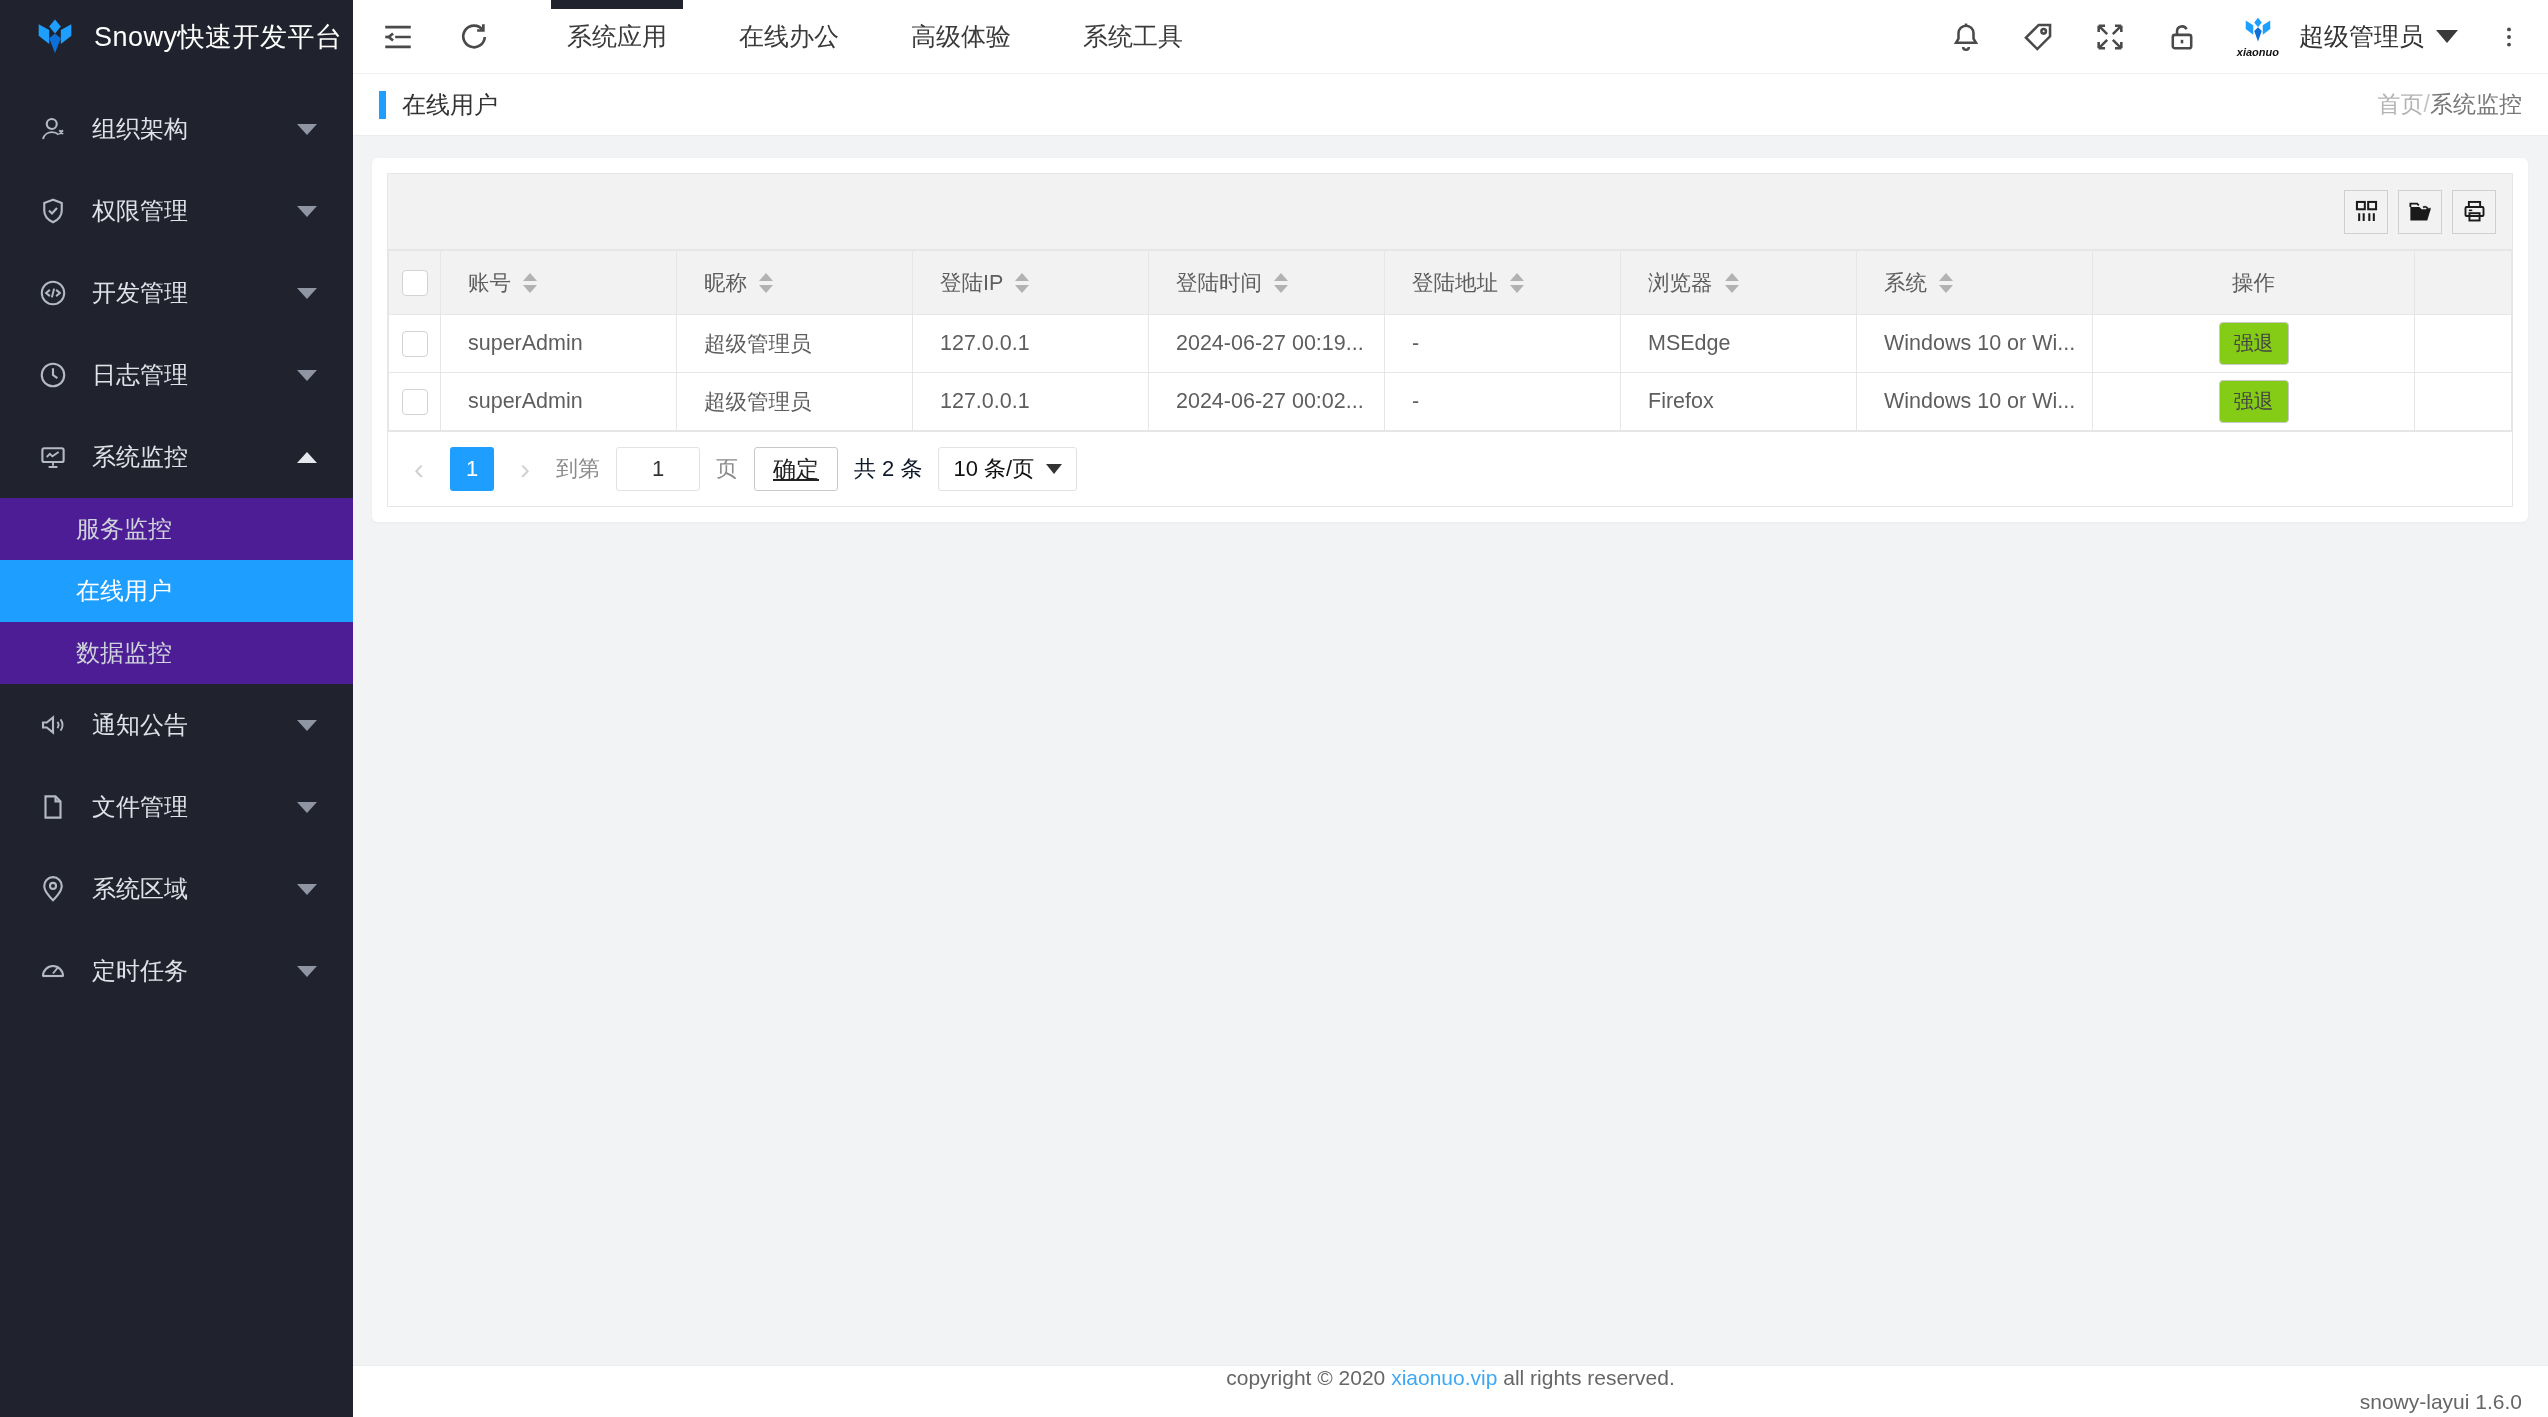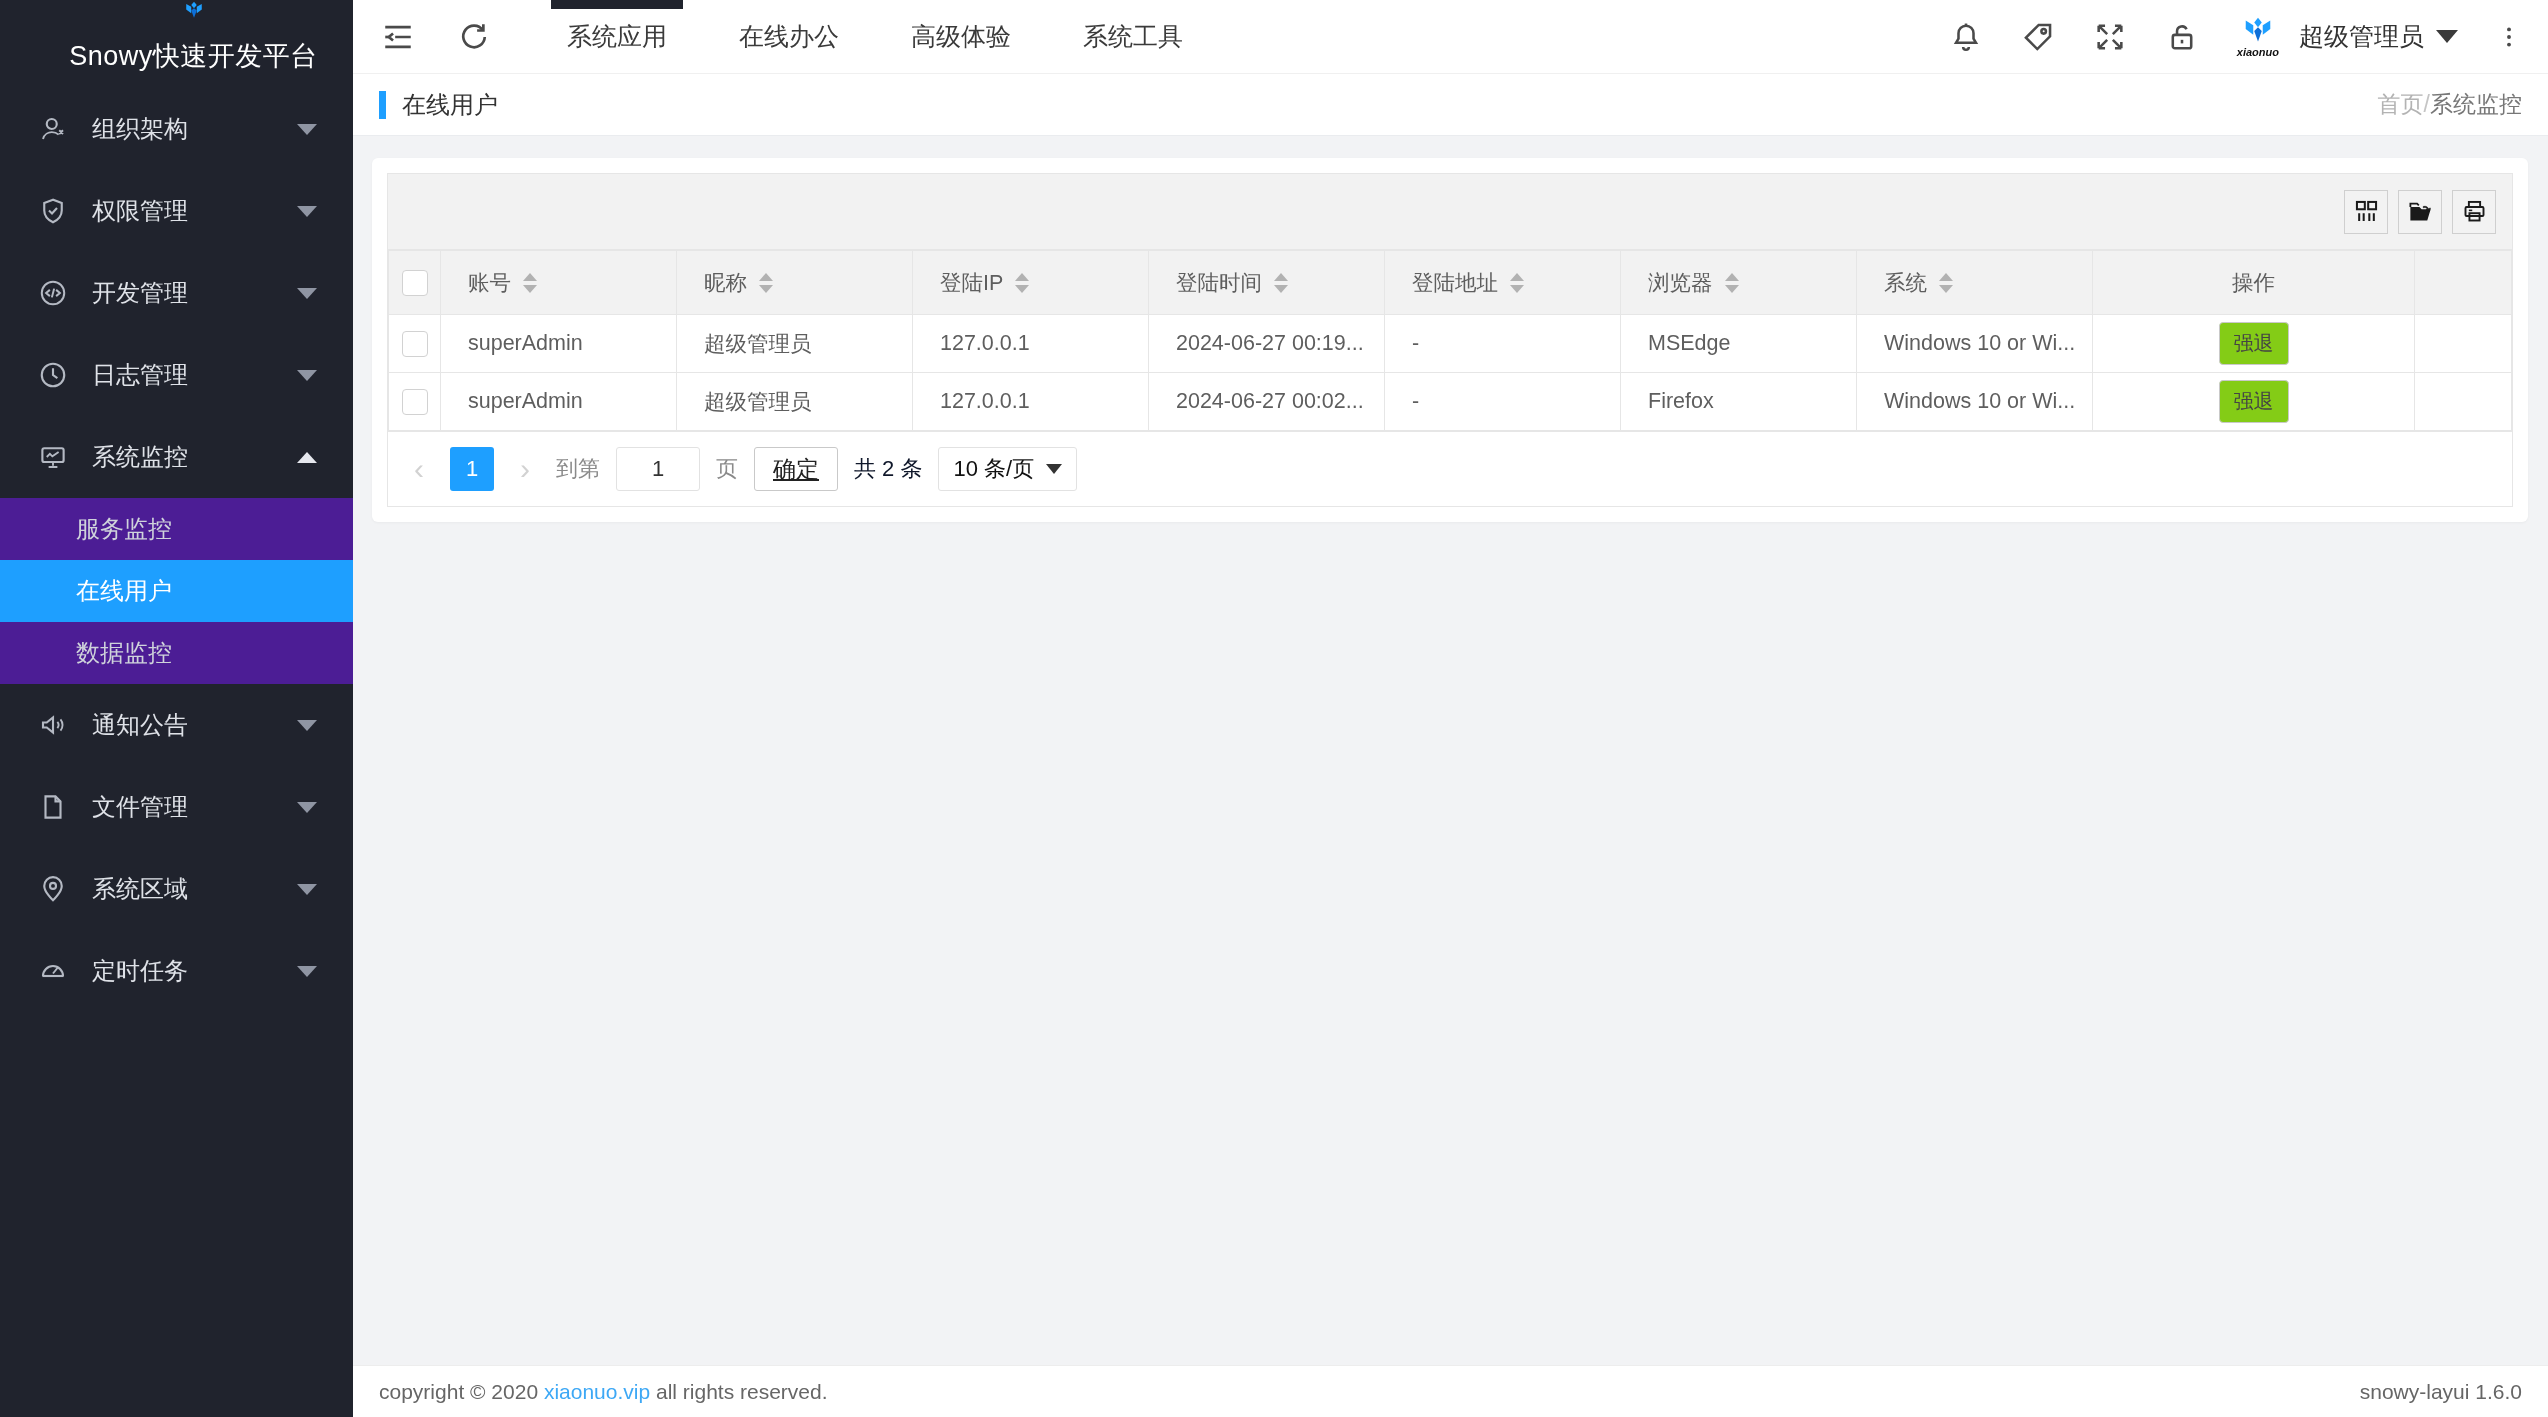--- a/index.html
+++ b/index.html
@@ -3,21 +3,21 @@
 <meta charset="utf-8">
 <style>
   * { margin:0; padding:0; box-sizing:border-box; }
   html,body { width:2548px; height:1417px; overflow:hidden; }
   body {
     font-family:"Liberation Sans","DejaVu Sans",sans-serif;
     display:flex; background:#f2f3f5; color:#333;
   }
   
   .sidebar { width:353px; min-width:353px; height:1417px; background:#20232d; display:flex; flex-direction:column; }
-  .logo-row { height:74px; display:flex; align-items:center; padding-left:34px; gap:18px;flex-direction:column; }
+  .logo-row { height:74px; display:flex; align-items:center; padding-left:34px; gap:18px; }
   .logo-mark { width:42px; height:42px; }
   .logo-title { color:#fff; font-size:27px; letter-spacing:.5px; }
   .side-nav { flex:1; padding-top:14px; }
   .side-item { height:82px; display:flex; align-items:center; padding:0 36px 0 38px; cursor:pointer; color:#dfe2e8; }
   .side-item .s-icon { width:30px; height:30px; margin-right:24px; color:#b4b9c3; flex:none; }
   .side-item .s-label { font-size:24px; flex:1; }
   .caret-dn { width:0; height:0; border-left:10px solid transparent; border-right:10px solid transparent; border-top:11px solid #8f95a3; }
   .caret-up { width:0; height:0; border-left:10px solid transparent; border-right:10px solid transparent; border-bottom:11px solid #e6e8ee; }
   .submenu { background:#4c1d95; }
   .sub-item { height:62px; display:flex; align-items:center; padding-left:76px; font-size:24px; color:#cfd3db; cursor:pointer; }
@@ -70,21 +70,21 @@
   .pager { border:1px solid #e6e6e6; border-top:none; padding:15px 16px; display:flex; align-items:center; gap:16px; font-size:22px; color:#666; }
   .pg-arrow { color:#d2d2d2; font-size:30px; line-height:1; cursor:pointer; width:30px; text-align:center; }
   .pg-cur { width:44px; height:44px; background:#1E9FFF; color:#fff; border-radius:3px; display:flex; align-items:center; justify-content:center; font-size:22px; cursor:default; }
   .pg-goto-label,.pg-page-label { color:#8a8a8a; }
   .pg-input { width:84px; height:44px; border:1px solid #e2e2e2; border-radius:3px; text-align:center; font-size:22px; color:#333; outline:none; font-family:inherit; }
   .pg-confirm { height:44px; padding:0 18px; border:1px solid #c9c9c9; border-radius:3px; background:#fff; font-size:23px; color:#222; cursor:pointer; font-family:inherit;text-decoration:underline; }
   .pg-total { color:#0f172a; }
   .pg-select { height:44px; border:1px solid #e2e2e2; border-radius:3px; background:#fff; display:flex; align-items:center; padding:0 14px; gap:12px; font-size:22px; color:#111; cursor:pointer; }
   .sel-caret { width:0;height:0;border-left:8px solid transparent;border-right:8px solid transparent;border-top:10px solid #333; }
   
-  .footer { height:52px; background:#fff; border-top:1px solid #ededed; display:flex; align-items:center; padding:0 26px; font-size:21px; color:#666; }
+  .footer { height:52px; background:#fff; border-top:1px solid #ededed; display:flex; align-items:center; padding:0 26px; font-size:21px; color:#666;flex-direction:column; }
   .footer a { color:#3da8f5; text-decoration:none; cursor:pointer; }
   .footer-right { margin-left:auto; color:#666; }
 </style>
 </head>
 <body>
 
 <aside class="sidebar">
   <div class="logo-row">
     <svg class="logo-mark" viewBox="0 0 36 36">
       <polygon points="4,7 13,12 13,24 4,17" fill="#1E9FFF"></polygon>

